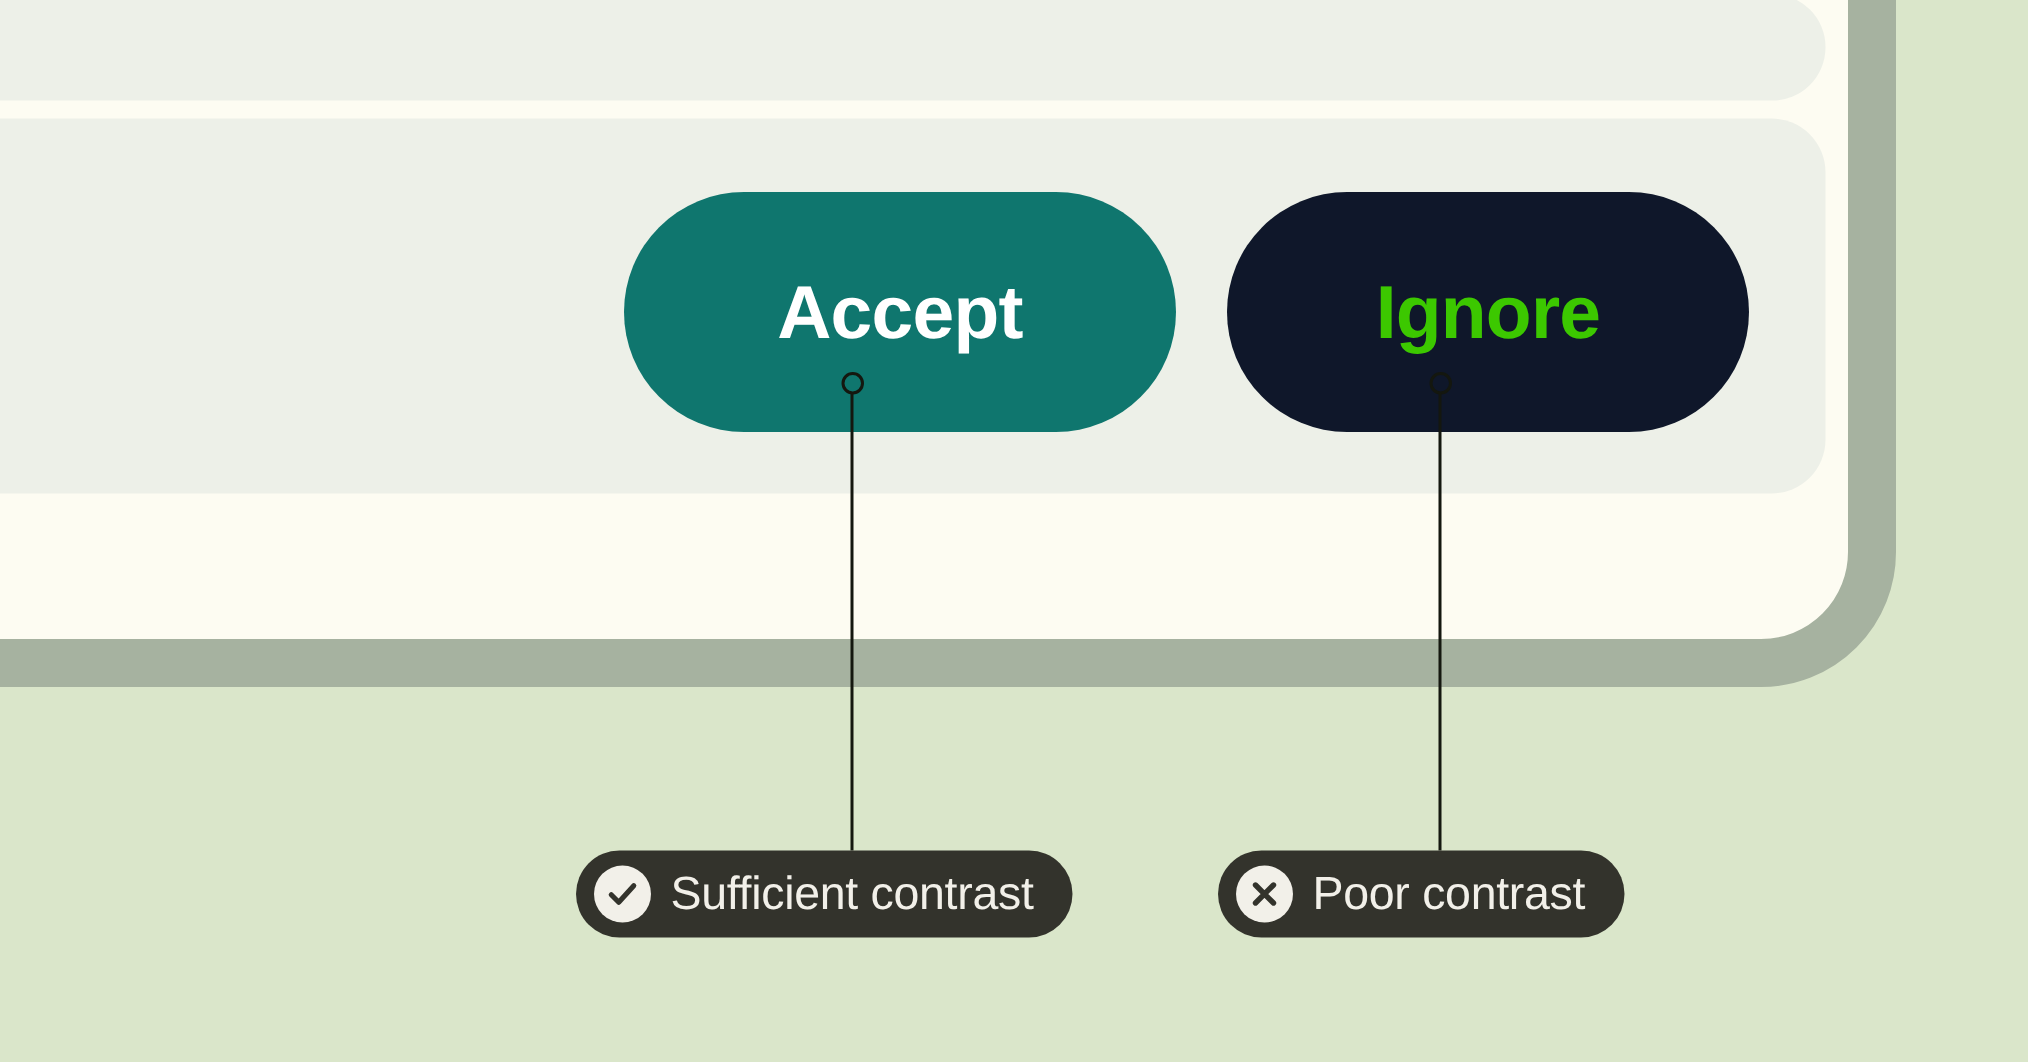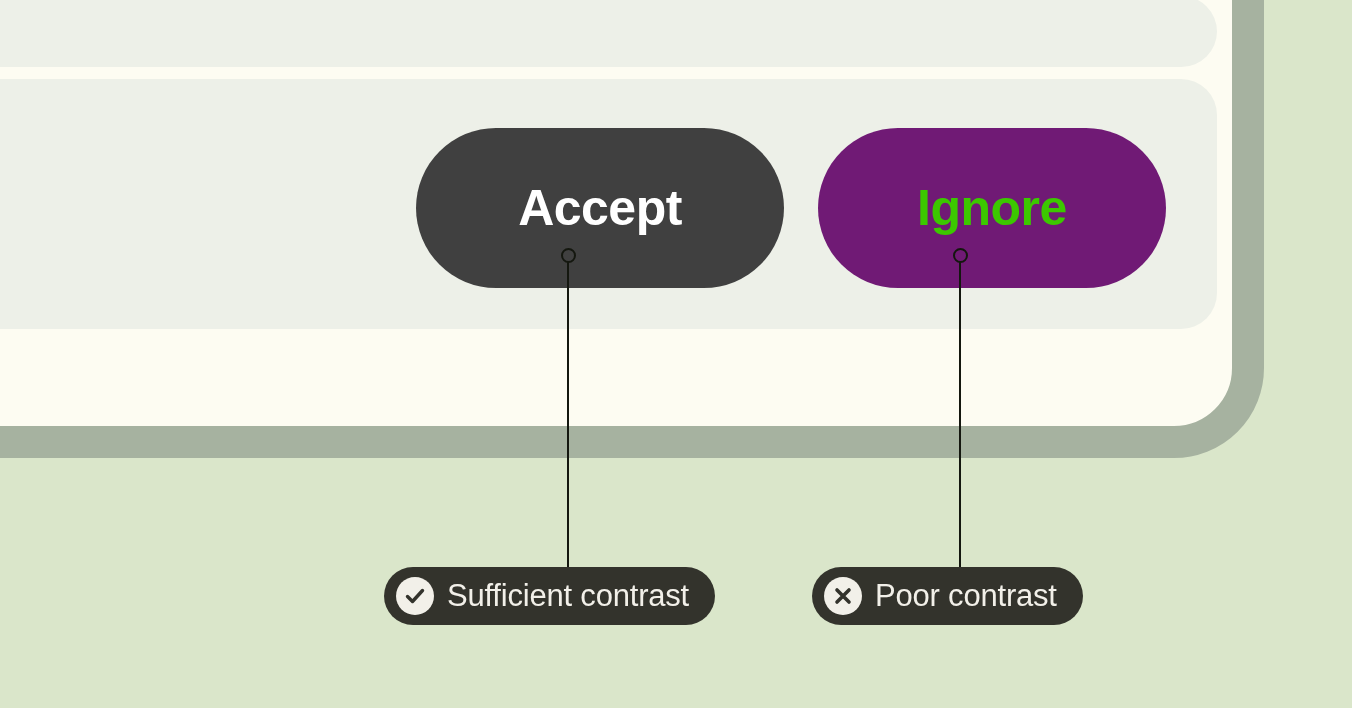--- a/index.html
+++ b/index.html
@@ -22,22 +22,22 @@
     position:absolute;left:-60px;background:#EDF0E8;border-radius:36px;
   }
   #row-top{top:84px;width:1625px;height:71px;}
   #row-main{top:167px;width:1625px;height:250px;}
   
   .pill-btn{
     position:absolute;display:flex;align-items:center;justify-content:center;
     border-radius:999px;border:0;padding:0;cursor:pointer;
     font-family:inherit;font-size:50px;font-weight:600;letter-spacing:-0.5px;
   }
-  #btn-accept{left:764px;top:216px;width:368px;height:160px;background:#404040;color:#FFFFFF;}
-  #btn-ignore{left:1166px;top:216px;width:348px;height:160px;background:#701a75;color:#3CC800;}
+  #btn-accept{left:764px;top:216px;width:368px;height:160px;background:#0f766e;color:#FFFFFF;}
+  #btn-ignore{left:1166px;top:216px;width:348px;height:160px;background:#0f172a;color:#3CC800;}
   
   #annotations{position:absolute;left:0;top:0;width:1352px;height:708px;}
   .leader{position:absolute;width:2px;background:#14170F;}
   #leader-left{left:567px;top:262px;height:305px;}
   #leader-right{left:959px;top:262px;height:305px;}
   .leader-dot{
     position:absolute;width:15px;height:15px;border:2px solid #14170F;
     border-radius:50%;background:transparent;box-sizing:border-box;
   }
   #dot-left{left:561px;top:248px;}

